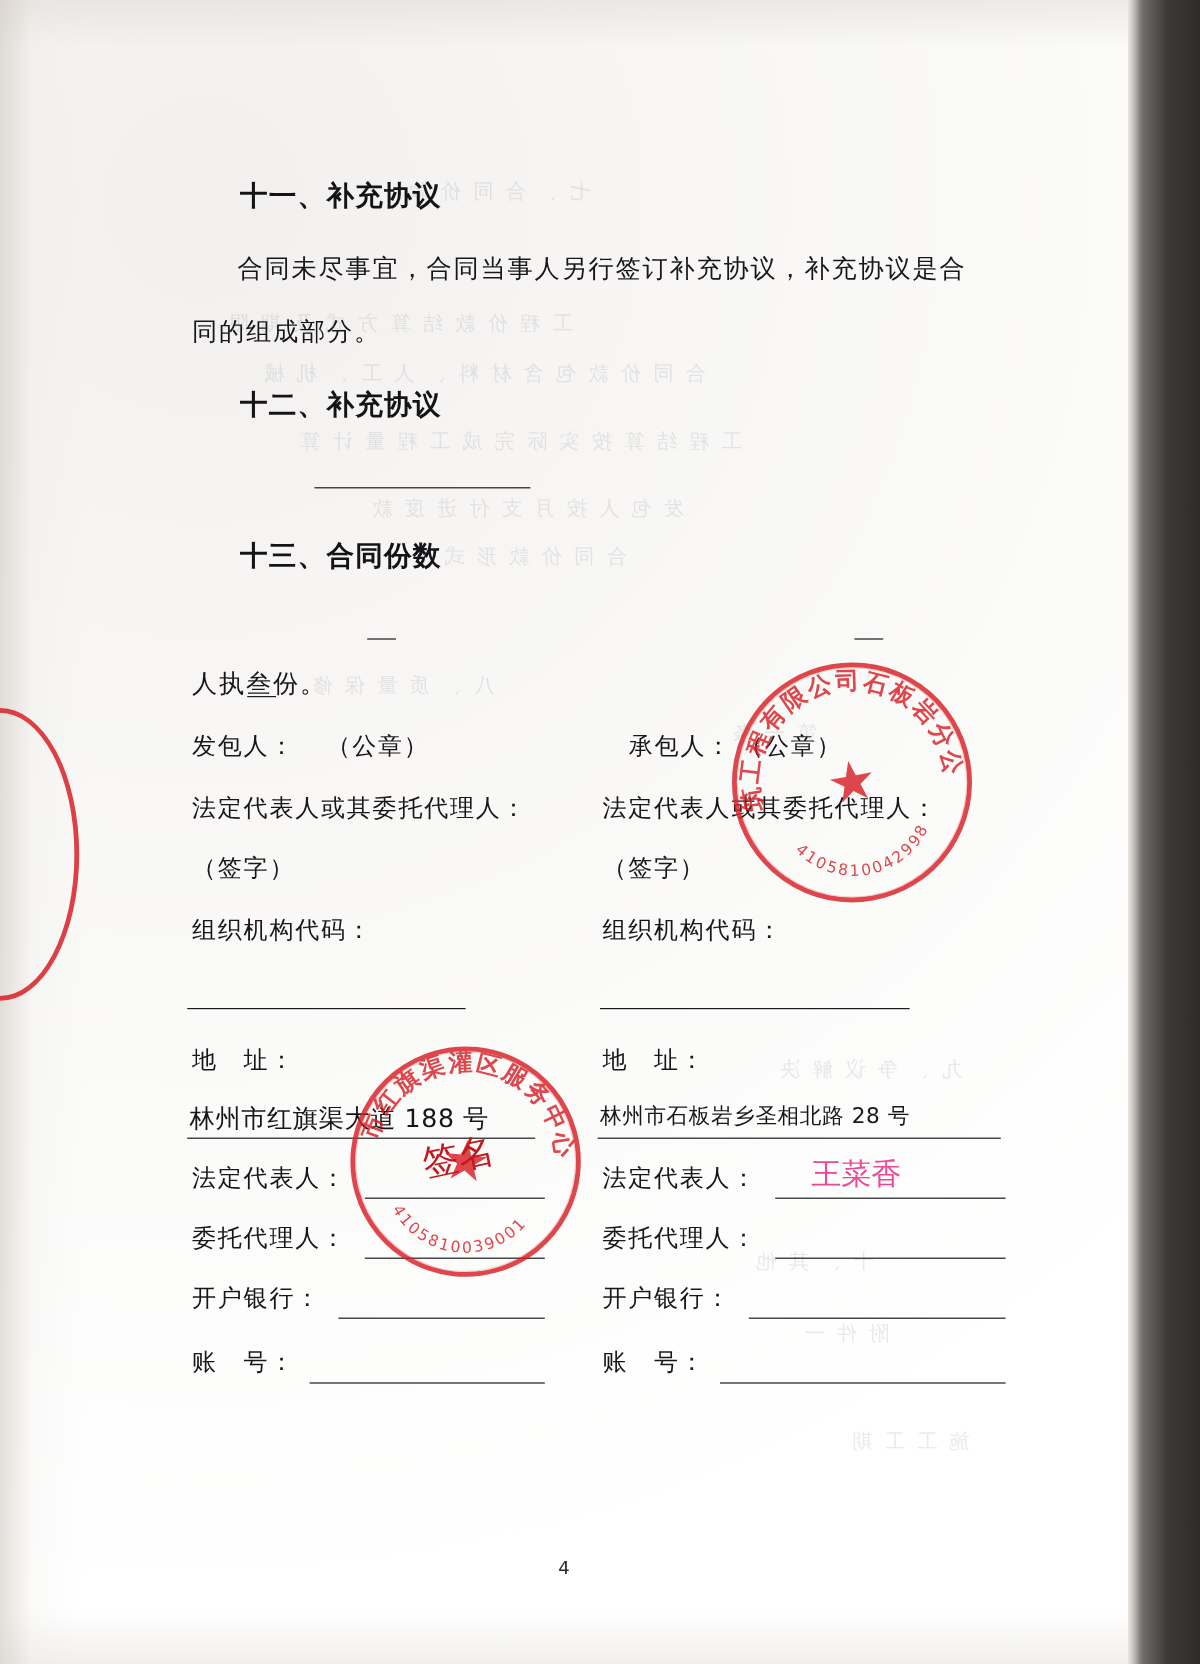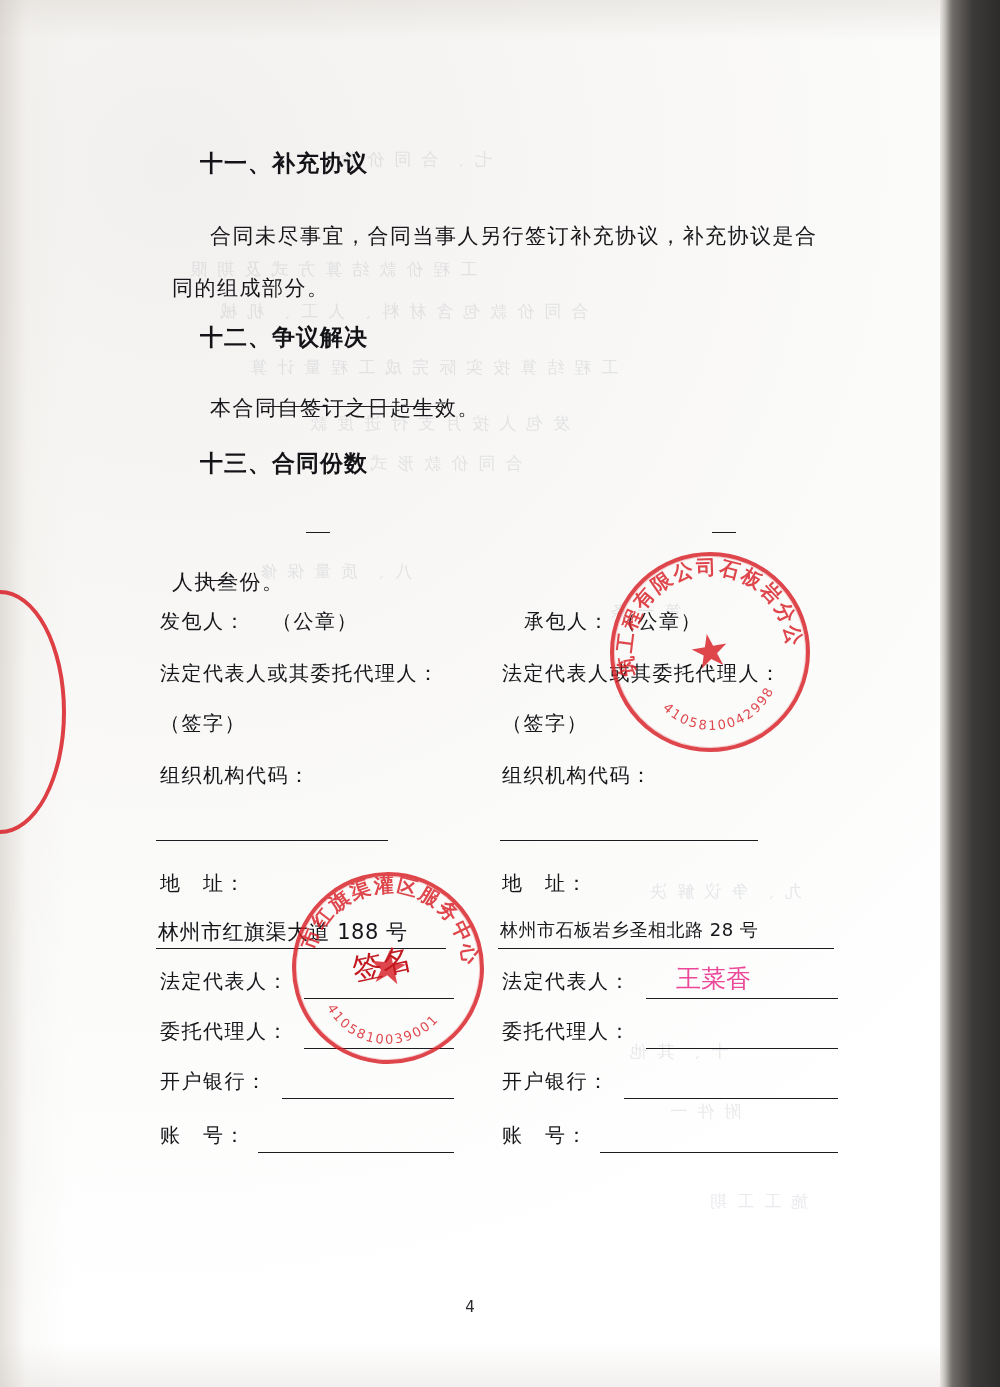--- a/index.html
+++ b/index.html
@@ -73,21 +73,21 @@
     position: absolute;
     margin: 0;
     font-family: "DejaVu Sans", sans-serif;
     font-weight: bold;
     font-size: 23px;
     letter-spacing: 1px;
     color: #141418;
   }
   p.body {
     position: absolute;
-    margin: 12px;
+    margin: 0;
     font-family: "DejaVu Sans", sans-serif;
     font-size: 21px;
     letter-spacing: 1.5px;
     color: #17171b;
     white-space: nowrap;
   }
 
   .field {
     position: absolute;
     font-family: "DejaVu Sans", sans-serif;
@@ -206,22 +206,21 @@
     <div class="ghost" style="left:660px; top:1100px;">附件一</div>
     <div class="ghost" style="left:700px; top:1190px;">施工工期</div>
   </div>
 
   <div class="content">
 
     <h2 class="sec" style="left:200px; top:148px;text-align:right;">十一、补充协议</h2>
     <p class="body" style="left:198px; top:210px;">合同未尽事宜，合同当事人另行签订补充协议，补充协议是合</p>
     <p class="body" style="left:160px; top:262px;">同的组成部分。</p>
 
-    <h2 class="sec" style="left:200px; top:322px;">十二、争议解决</h2>
-    <p class="body" style="left:198px; top:382px;">本合同自签订之日起生效。</p>
+    <h2 class="sec" style="left:200px; top:322px;">十二、补充协议</h2>
     <div class="line" style="left:262px; top:406px; width:180px;"></div>
 
     <h2 class="sec" style="left:200px; top:448px;">十三、合同份数</h2>
     <div class="line" style="left:306px; top:532px; width:24px;"></div>
     <div class="line" style="left:712px; top:532px; width:24px;"></div>
     <p class="body" style="left:160px; top:556px;">人执叁份。</p>
     <div class="line" style="left:206px; top:580px; width:24px;"></div>
 
     <div class="field" style="left:160px; top:608px;">发包人：</div>
     <div class="field" style="left:272px; top:608px;">（公章）</div>

